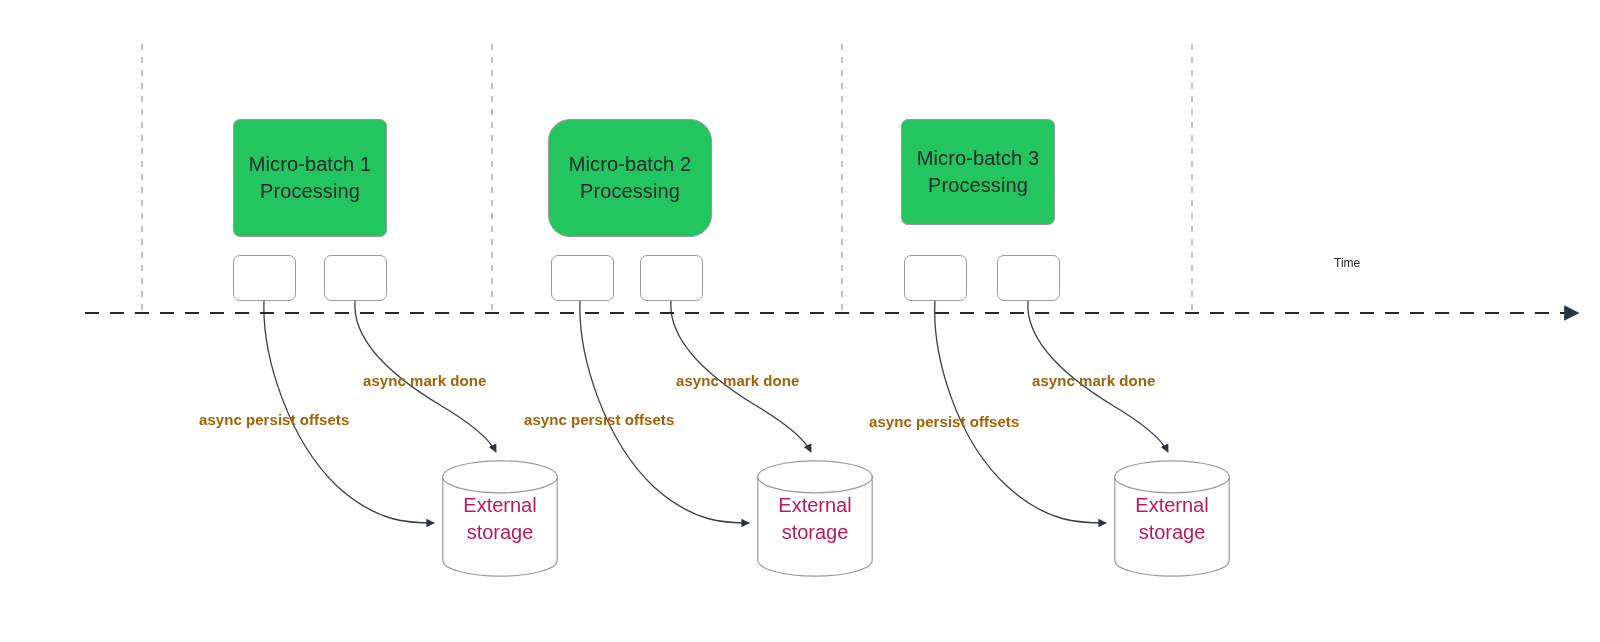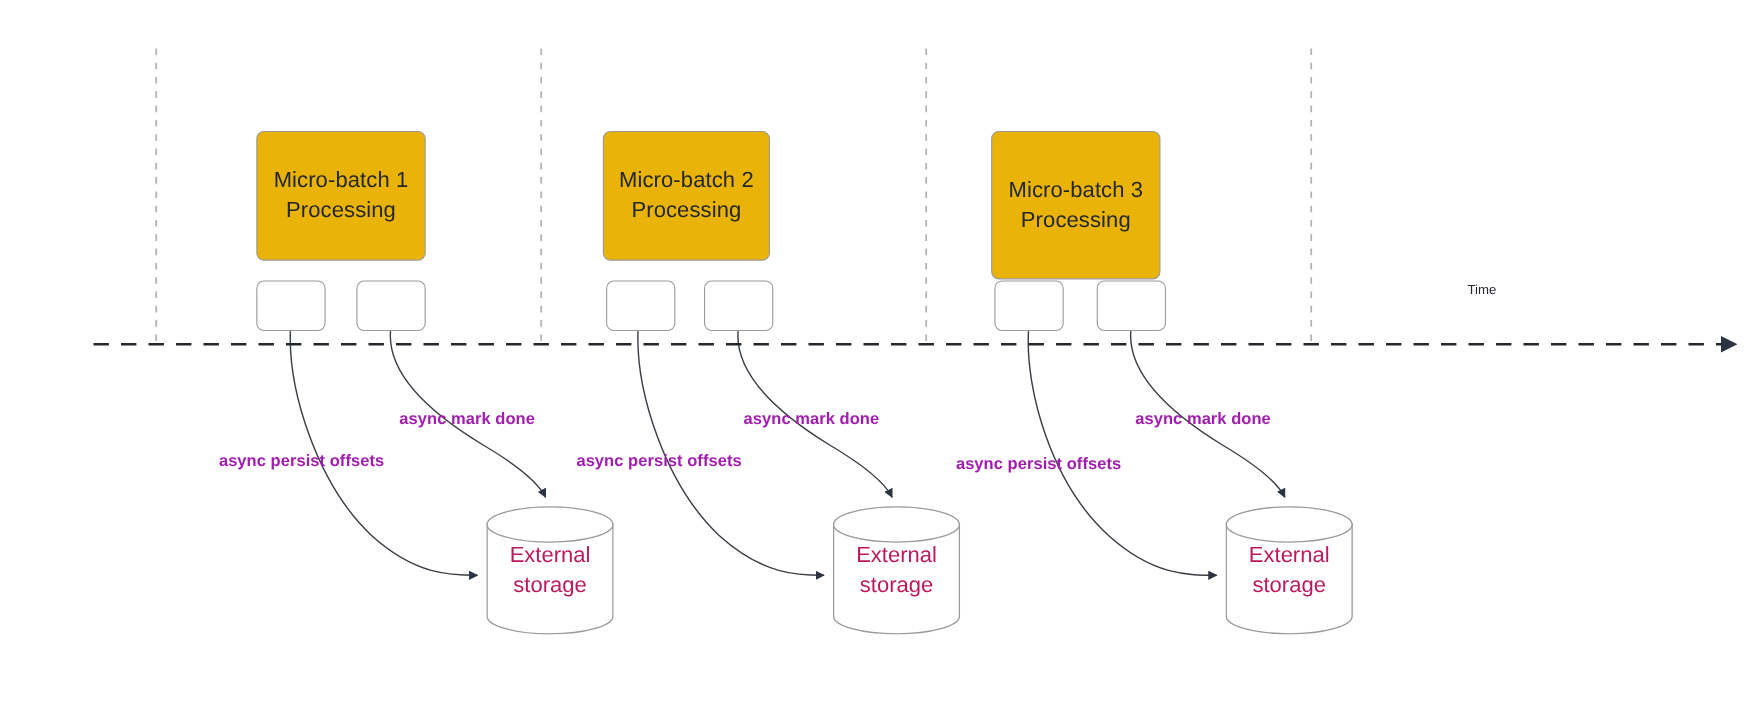--- a/index.html
+++ b/index.html
@@ -24,21 +24,21 @@
     position: absolute;
     left: 0;
     top: 0;
     width: 1600px;
     height: 642px;
     overflow: visible;
   }
   .proc-box {
     position: absolute;
     box-sizing: border-box;
-    background: #eab308;
+    background: #22c55e;
     border: 1px solid #9a9a9a;
     border-radius: 7px;
     display: flex;
     align-items: center;
     justify-content: center;
     text-align: center;
     color: #23272e;
     font-size: 20px;
     line-height: 1.35;
     letter-spacing: 0.1px;
@@ -62,21 +62,21 @@
     color: #be185d;
     font-size: 20px;
     line-height: 1.35;
     white-space: pre-line;
     pointer-events: none;
   }
   .edge-label {
     position: absolute;
     font-size: 15px;
     font-weight: bold;
-    color: #a21caf;
+    color: #a16207;
     white-space: nowrap;
     letter-spacing: 0.05px;
   }
   .time-label {
     position: absolute;
     font-size: 12px;
     color: #23272e;
     white-space: nowrap;
   }
 </style>
@@ -118,32 +118,32 @@
 Processing</div>
       <div class="mini-box" style="left: 233px; top: 255px; width: 63px; height: 46px;"></div>
       <div class="mini-box" style="left: 324px; top: 255px; width: 63px; height: 46px;"></div>
       <div class="store" style="left: 442px; top: 460px; width: 116px; height: 117px;"><svg width="116" height="117" viewBox="0 0 116 117">
           <path d="M 0.8 16 L 0.8 100.2 A 57.2 16 0 0 0 115.2 100.2 L 115.2 16 z" fill="#ffffff" stroke="#9a9a9a" stroke-width="1.2"></path>
           <ellipse cx="58" cy="16.8" rx="57.2" ry="16" fill="#ffffff" stroke="#9a9a9a" stroke-width="1.2"></ellipse>
         </svg><div class="store-label" style="top: 31.5px;">External
 storage</div></div>
       <div class="edge-label" style="left: 199px; top: 411px;">async persist offsets</div>
       <div class="edge-label" style="left: 363px; top: 372px;">async mark done</div>
-      <div class="proc-box" style="left: 548px; top: 119px; width: 152px; height: 118px;">Micro-batch 2
+      <div class="proc-box" style="left: 548px; top: 119px; width: 164px; height: 118px; border-radius: 22px;">Micro-batch 2
 Processing</div>
       <div class="mini-box" style="left: 551px; top: 255px; width: 63px; height: 46px;"></div>
       <div class="mini-box" style="left: 640px; top: 255px; width: 63px; height: 46px;"></div>
       <div class="store" style="left: 757px; top: 460px; width: 116px; height: 117px;"><svg width="116" height="117" viewBox="0 0 116 117">
           <path d="M 0.8 16 L 0.8 100.2 A 57.2 16 0 0 0 115.2 100.2 L 115.2 16 z" fill="#ffffff" stroke="#9a9a9a" stroke-width="1.2"></path>
           <ellipse cx="58" cy="16.8" rx="57.2" ry="16" fill="#ffffff" stroke="#9a9a9a" stroke-width="1.2"></ellipse>
         </svg><div class="store-label" style="top: 31.5px;">External
 storage</div></div>
       <div class="edge-label" style="left: 524px; top: 411px;">async persist offsets</div>
       <div class="edge-label" style="left: 676px; top: 372px;">async mark done</div>
-      <div class="proc-box" style="left: 901px; top: 119px; width: 154px; height: 135px;">Micro-batch 3
+      <div class="proc-box" style="left: 901px; top: 119px; width: 154px; height: 106px;">Micro-batch 3
 Processing</div>
       <div class="mini-box" style="left: 904px; top: 255px; width: 63px; height: 46px;"></div>
       <div class="mini-box" style="left: 997px; top: 255px; width: 63px; height: 46px;"></div>
       <div class="store" style="left: 1114px; top: 460px; width: 116px; height: 117px;"><svg width="116" height="117" viewBox="0 0 116 117">
           <path d="M 0.8 16 L 0.8 100.2 A 57.2 16 0 0 0 115.2 100.2 L 115.2 16 z" fill="#ffffff" stroke="#9a9a9a" stroke-width="1.2"></path>
           <ellipse cx="58" cy="16.8" rx="57.2" ry="16" fill="#ffffff" stroke="#9a9a9a" stroke-width="1.2"></ellipse>
         </svg><div class="store-label" style="top: 31.5px;">External
 storage</div></div>
       <div class="edge-label" style="left: 869px; top: 413px;">async persist offsets</div>
       <div class="edge-label" style="left: 1032px; top: 372px;">async mark done</div>

